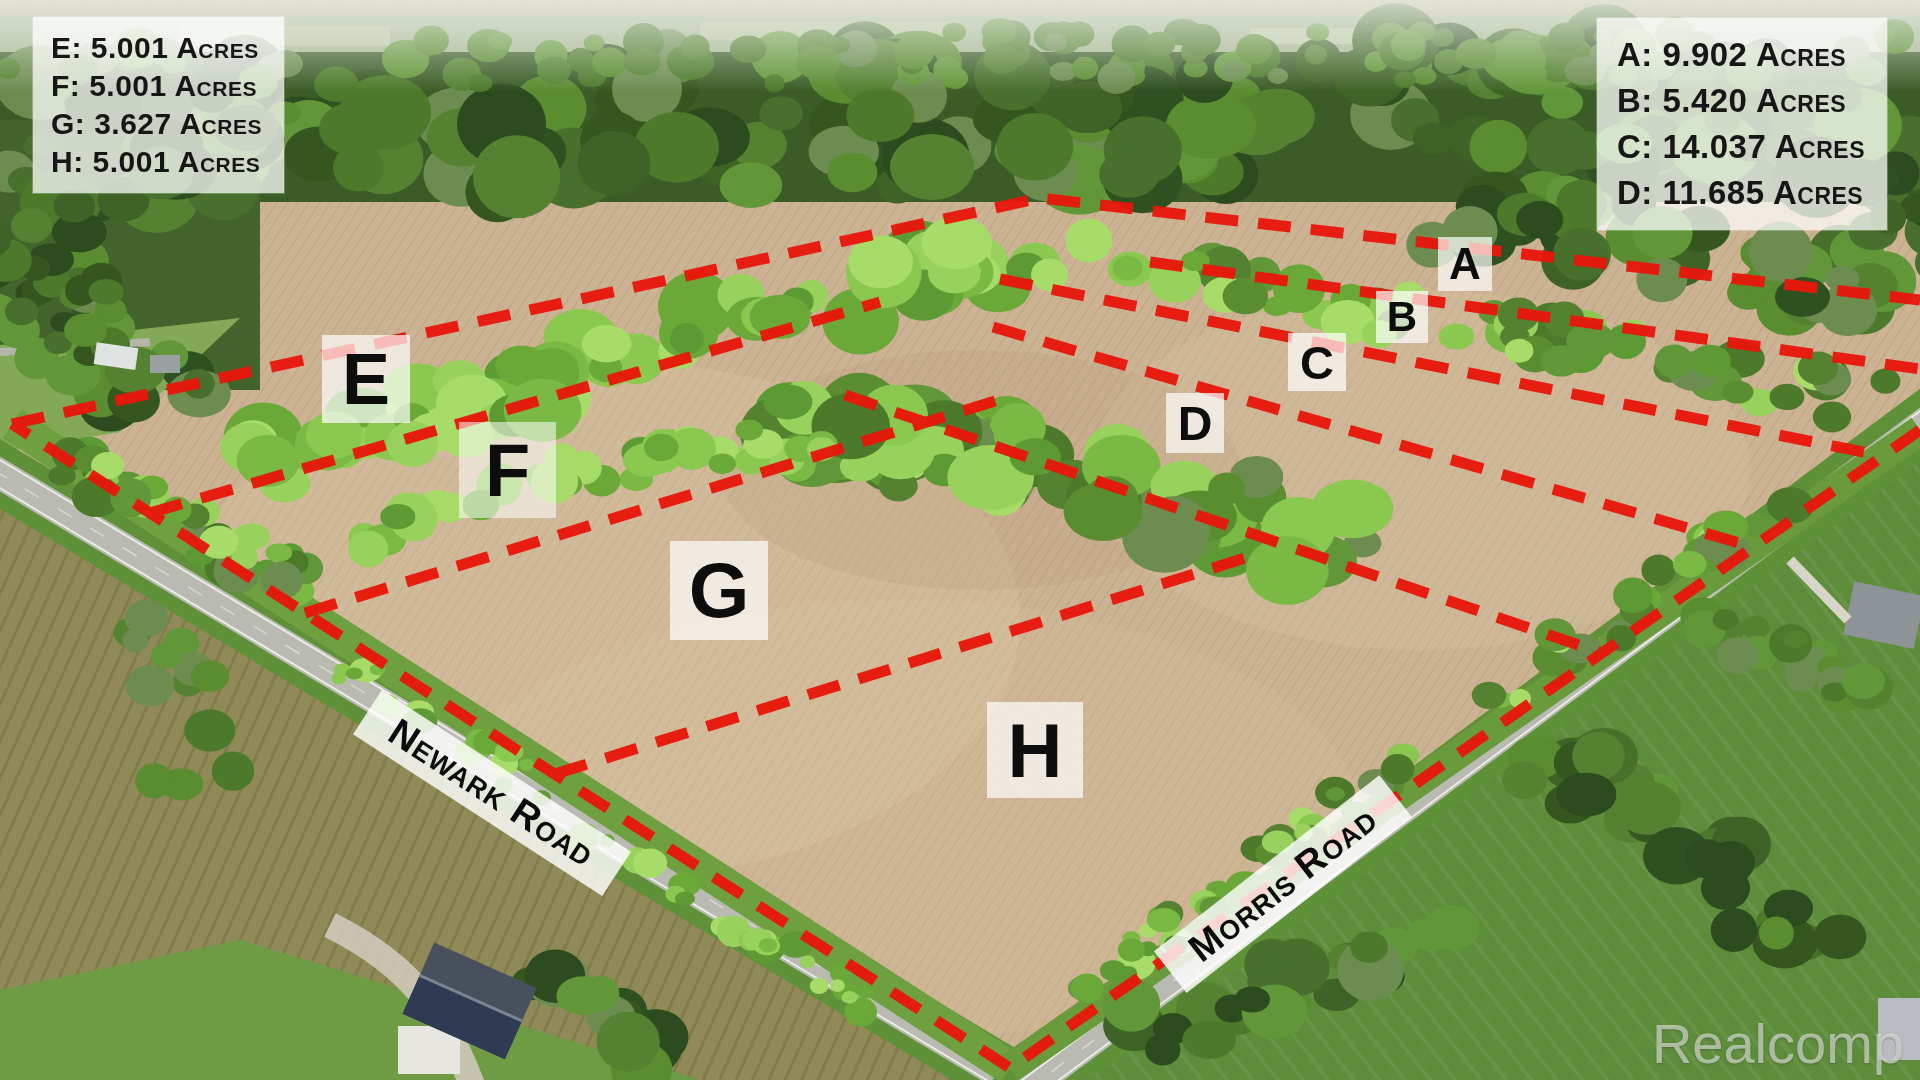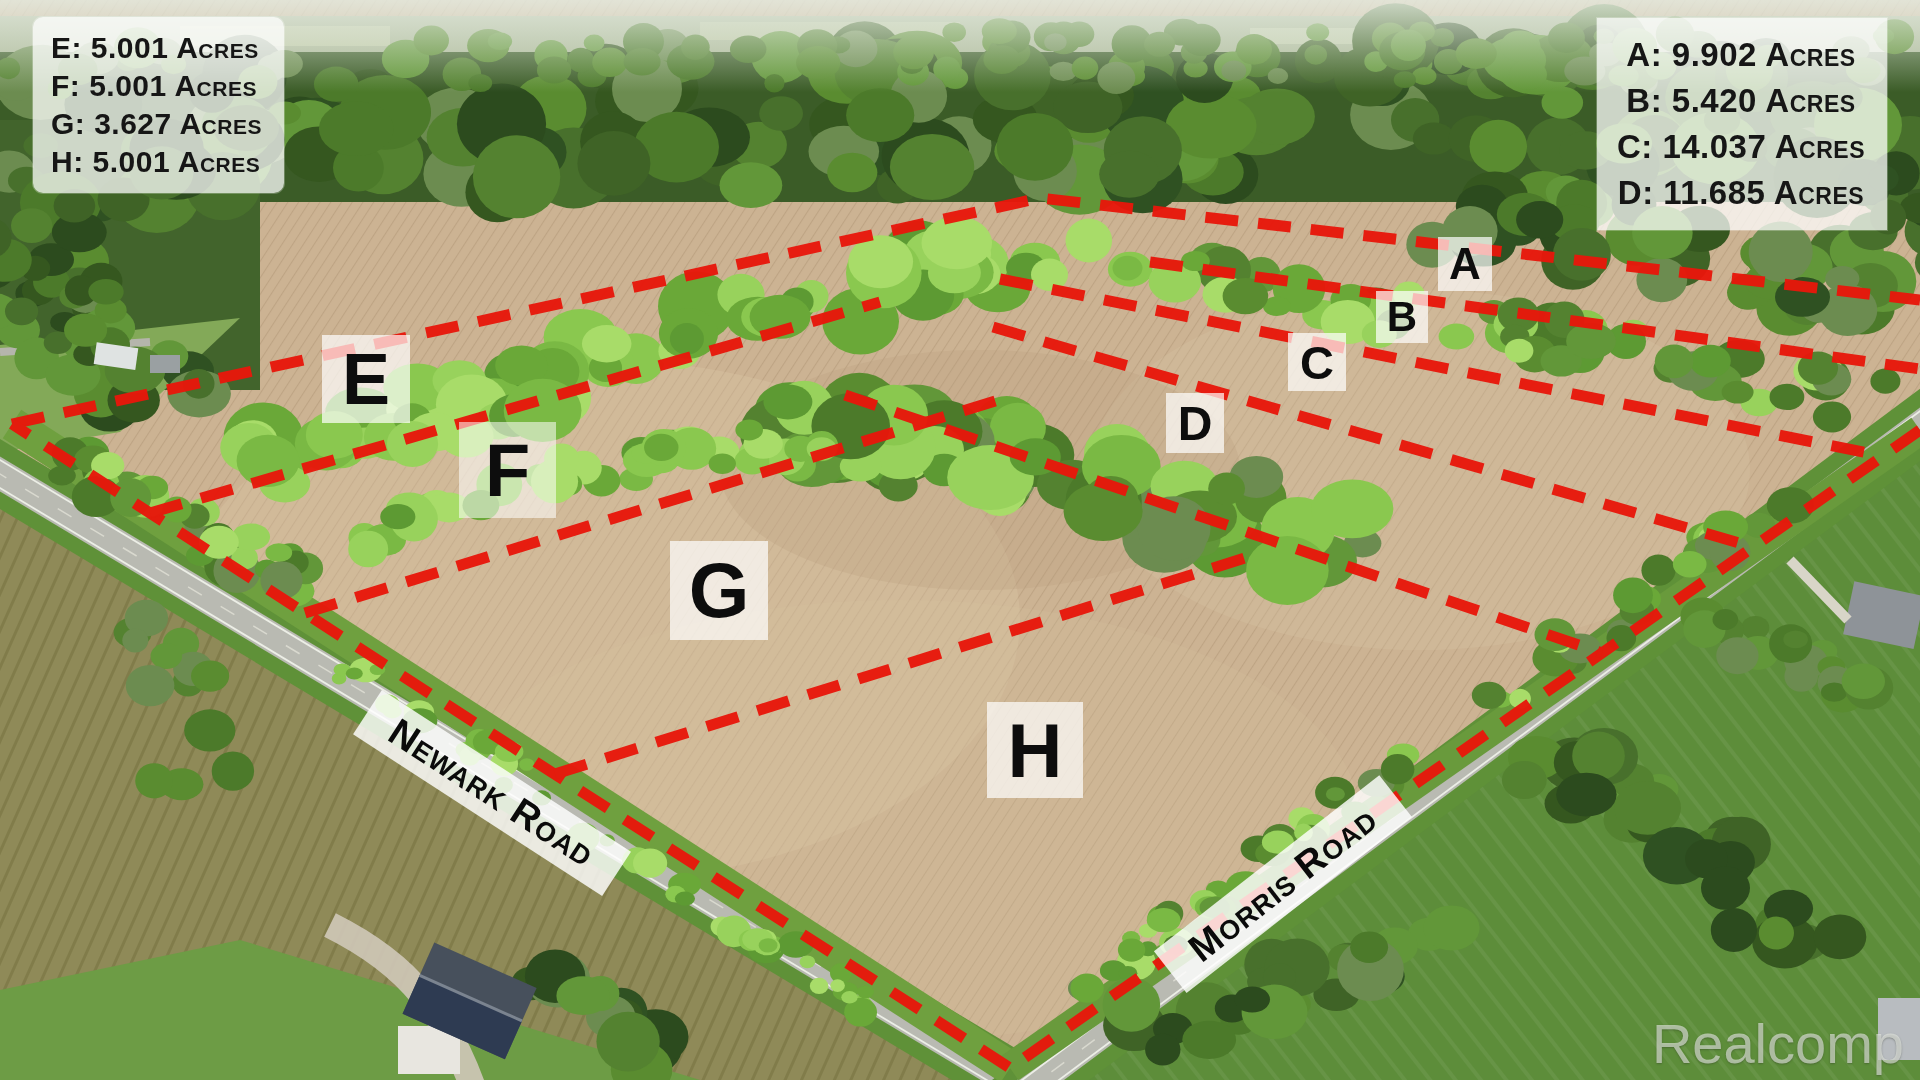--- a/index.html
+++ b/index.html
@@ -1,22 +1,22 @@
 <!DOCTYPE html>
 <html><head>
 <meta charset="utf-8">
 <style>
   html,body{margin:0;padding:0;width:1920px;height:1080px;overflow:hidden;background:#222;}
   .stage{position:relative;width:1920px;height:1080px;font-family:"Liberation Sans",sans-serif;overflow:hidden;}
   .stage svg{position:absolute;left:0;top:0;}
   .sc{font-variant:small-caps;}
   .legend{position:absolute;background:rgba(255,255,255,0.74);color:#161616;font-weight:600;
           box-shadow:0 0 0 1px rgba(255,255,255,0.25);}
-  .legend-left{left:33px;top:17px;padding:12px 22px 12px 18px;font-size:30px;line-height:38px;letter-spacing:.5px;border-radius:10px;}
-  .legend-right{right:33px;top:18px;padding:14px 22px 14px 20px;font-size:33px;line-height:46px;letter-spacing:.5px;text-align:center;}
+  .legend-left{left:33px;top:17px;padding:12px 22px 12px 18px;font-size:30px;line-height:38px;letter-spacing:.5px;}
+  .legend-right{right:33px;top:18px;padding:14px 22px 14px 20px;font-size:33px;line-height:46px;letter-spacing:.5px;}
   .plabel{position:absolute;display:flex;align-items:center;justify-content:center;
           background:rgba(255,255,255,0.70);color:#0d0d0d;font-weight:600;}
   .roadlabel{position:absolute;background:rgba(255,255,255,0.82);color:#0a0a0a;font-weight:600;
              white-space:nowrap;padding:5px 30px;letter-spacing:1px;}
   .watermark{position:absolute;right:16px;bottom:4px;font-size:56px;color:rgba(233,236,229,0.62);
              text-shadow:0 1px 2px rgba(40,45,35,0.35);font-weight:400;}
 </style>
 </head>
 <body>
 

